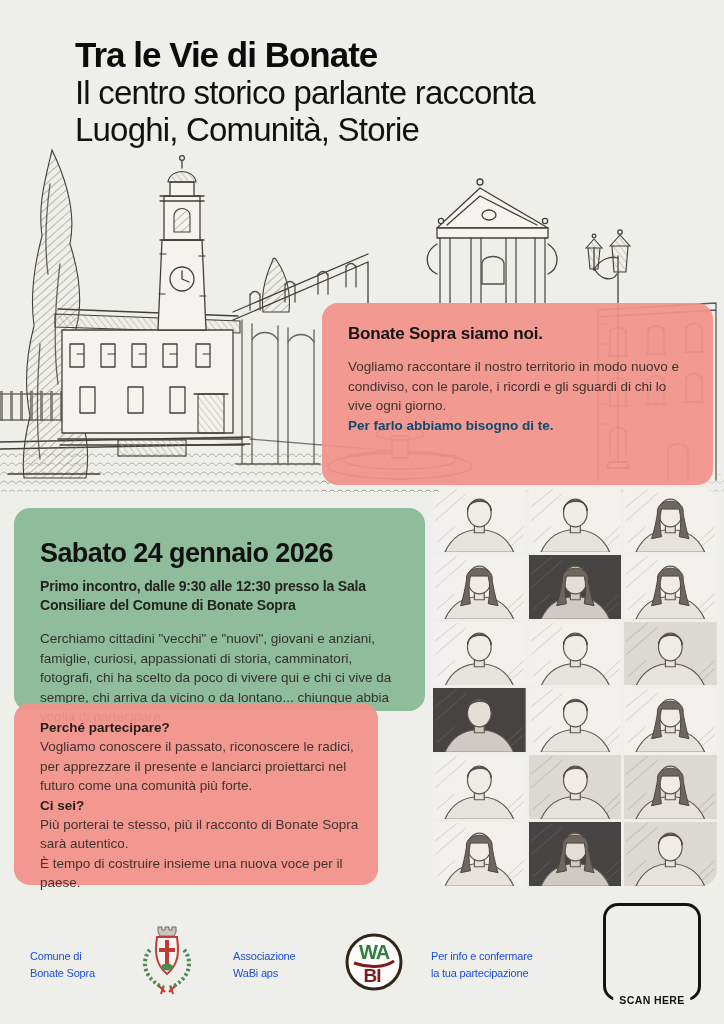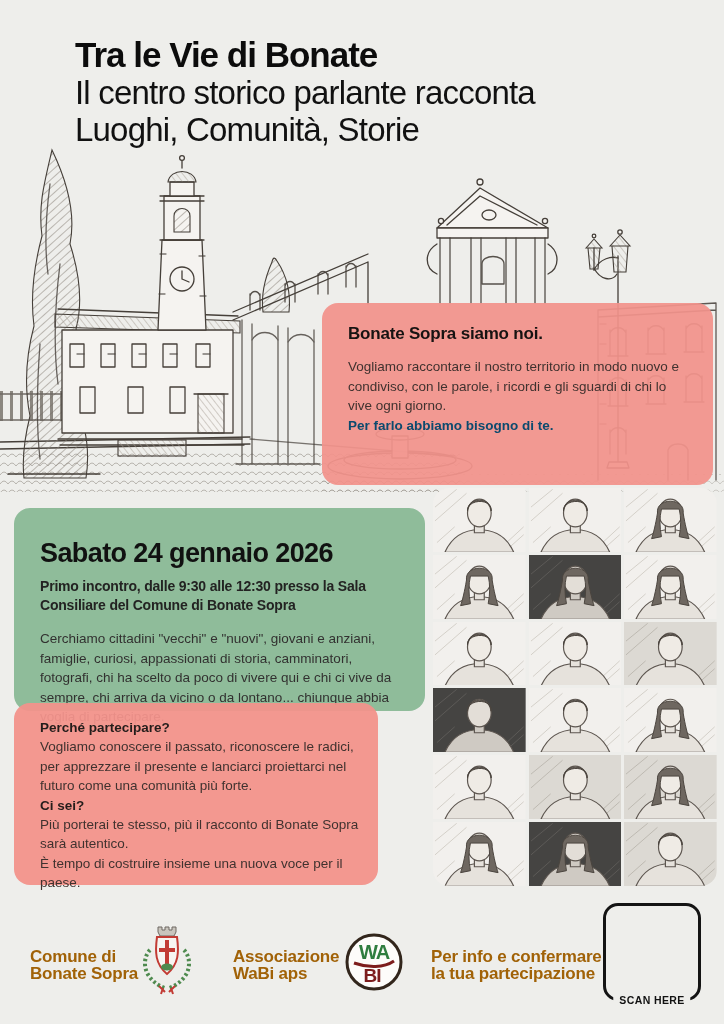--- a/index.html
+++ b/index.html
@@ -56,21 +56,21 @@
   .tone-medium .p-bg{fill:#dcd9d3;}
   .tone-medium .p-hatch{stroke:#bdb9b1;}
   .tone-dark .p-bg{fill:#454442;}
   .tone-dark .p-hatch{stroke:#5c5a57;}
   .tone-dark .p-body{fill:#cfcac3;}
   .tone-dark .p-head{fill:#e3ded7;}
   .kind-man .p-hairL{display:none;}
   .kind-woman .p-hairS{display:none;}
 
   
-  .flabel{position:absolute;font-size:17px;line-height:17px;color:#a16207;letter-spacing:-0.2px;z-index:4;font-weight:bold;}
+  .flabel{position:absolute;font-size:11px;line-height:17px;color:#1d4ed8;letter-spacing:-0.2px;z-index:4;}
   .f-comune{left:30px;top:948px;}
   .f-assoc{left:233px;top:948px;}
   .f-info{left:431px;top:917px;margin-top:31px;}
   .arms{position:absolute;left:141px;top:924px;width:52px;height:72px;z-index:4;}
   .wabi{position:absolute;left:344px;top:932px;width:60px;height:60px;z-index:4;}
   .qr{position:absolute;left:603px;top:903px;width:98px;height:98px;z-index:4;
       border:3.5px solid #141414;border-radius:15px;background:#EEEEEB;padding-left:47px;}
   .qr .scan{position:absolute;left:50%;bottom:-8px;transform:translateX(-50%);
             background:#EEEEEB;padding:0 6px;font-size:10.5px;font-weight:700;
             letter-spacing:0.4px;color:#121212;white-space:nowrap;}

